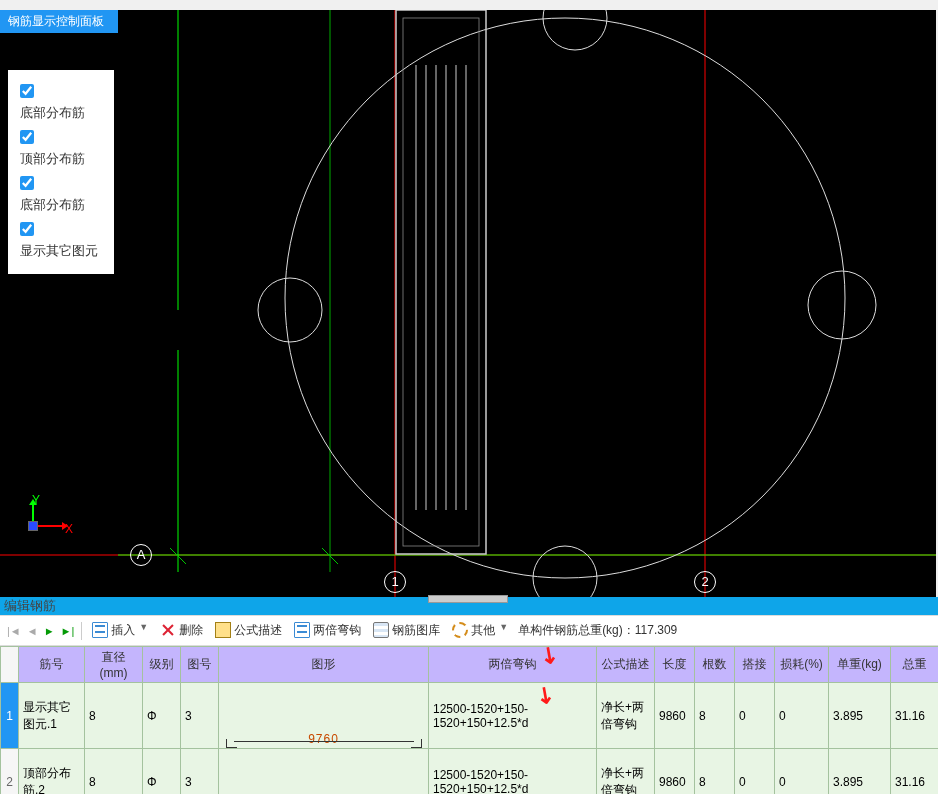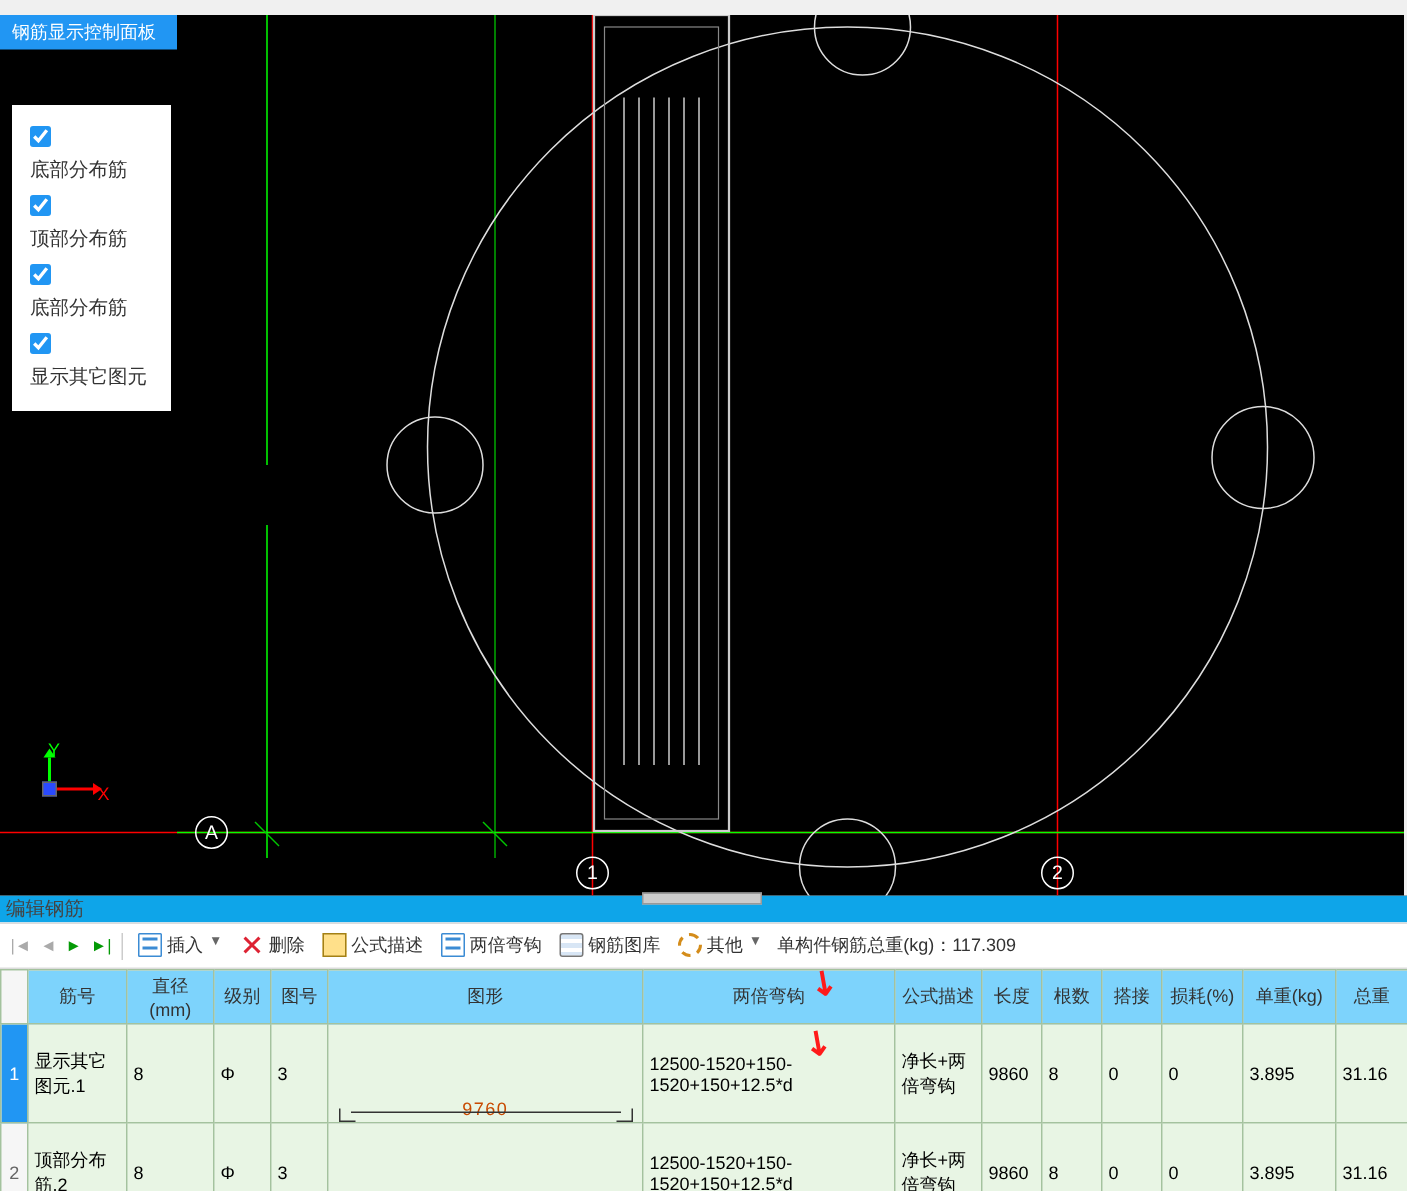--- a/index.html
+++ b/index.html
@@ -182,21 +182,21 @@
   }
   th, td {
     border: 1px solid #a4c29e;
     padding: 2px 4px;
     text-align: left;
     vertical-align: middle;
     background: #fff;
     height: 22px;
   }
   th {
-    background: #7dd3fc;
+    background: #c4b5fd;
     text-align: center;
     color: #333;
     font-weight: normal;
   }
   td { background: #e8f5e4; }
   .rownum {
     background:#f6f6f6 !important;
     text-align:center;
     color:#666;
     width:18px;

